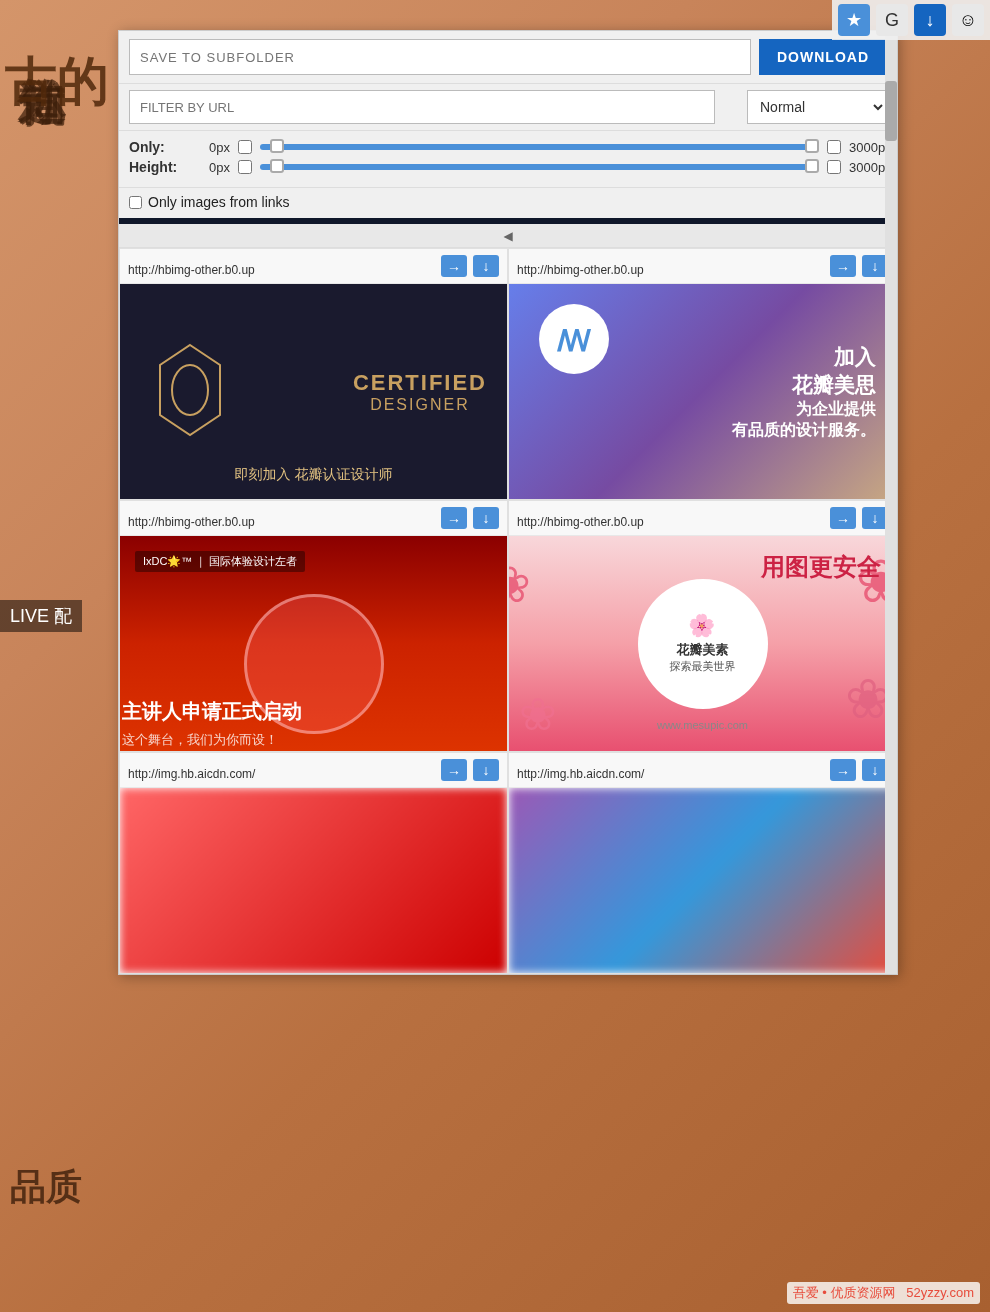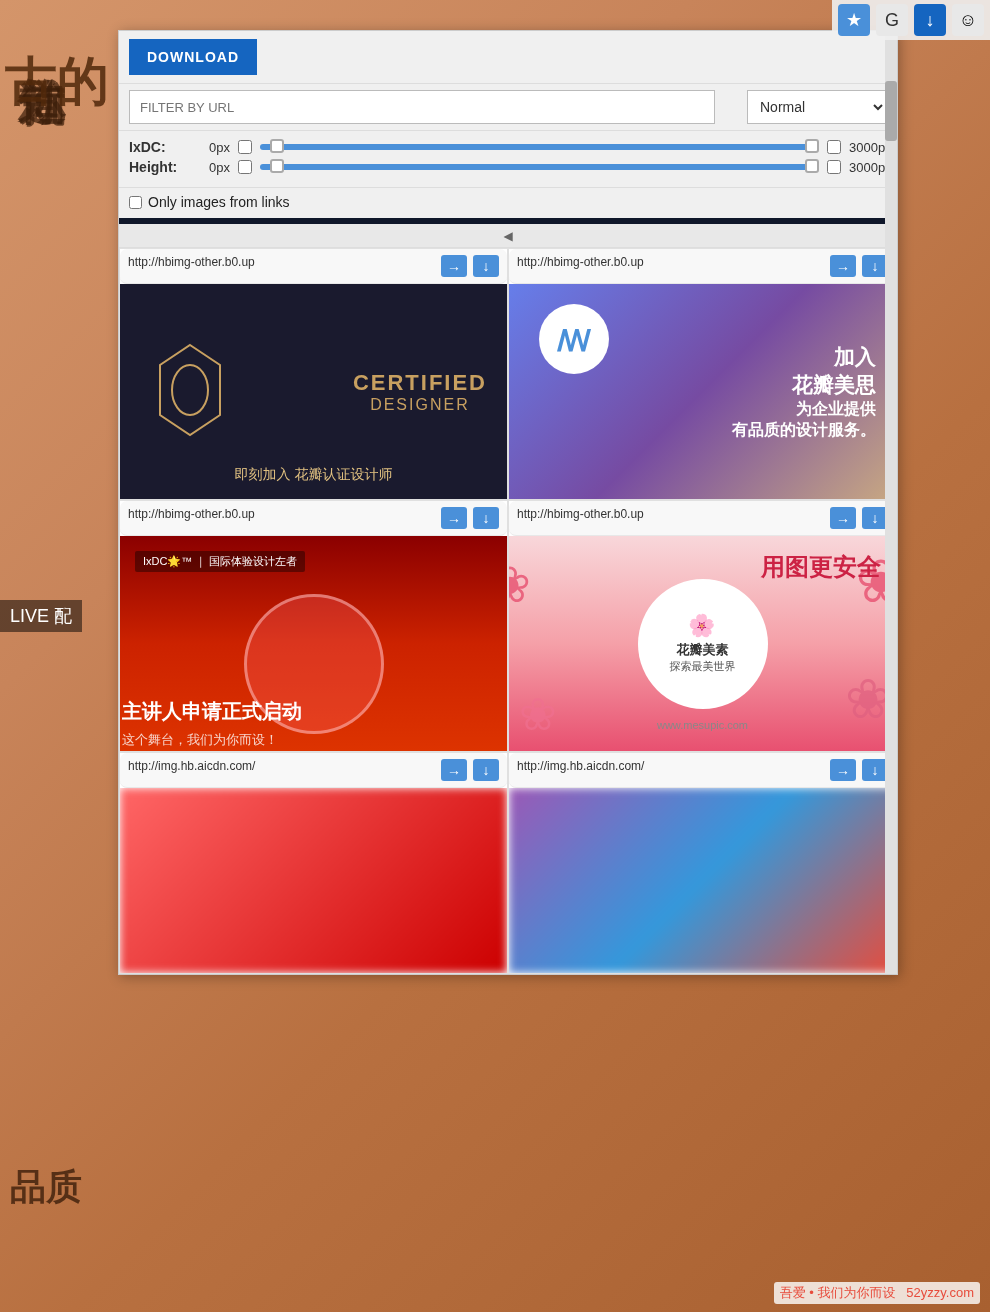--- a/index.html
+++ b/index.html
@@ -260,26 +260,25 @@
       background: #f5f5f5;
     }
 
     .image-cell {
       background: #fff;
       border: 1px solid #e0e0e0;
     }
 
     .image-url-bar {
       display: flex;
-      align-items: flex-start;
+      align-items: flex-end;
       padding: 6px 8px;
       background: #f8f8f8;
       border-bottom: 1px solid #e8e8e8;
       gap: 6px;
-      border-radius: 7px;
     }
 
     .image-url-text {
       flex: 1;
       font-size: 12px;
       color: #333;
       overflow: hidden;
       white-space: nowrap;
       text-overflow: ellipsis;
     }
@@ -540,35 +539,36 @@
 <div class="top-icons-bar">
   <div class="top-icon-btn blue-star">★</div>
   <div class="top-icon-btn google">G</div>
   <div class="top-icon-btn blue-down">↓</div>
   <div class="top-icon-btn grey-face">☺</div>
 </div>
 
 <div class="panel">
 
   <div class="panel-header">
+    <input class="save-input" type="text" placeholder="SAVE TO SUBFOLDER" style="">
     <button class="download-btn">DOWNLOAD</button>
   </div>
 
   <div class="filter-row">
     <input class="filter-input" type="text" placeholder="FILTER BY URL" style="">
     <select class="normal-select">
       <option>Normal</option>
       <option>Large</option>
       <option>Small</option>
     </select>
   </div>
 
   <div class="sliders-area">
     <div class="slider-row">
-      <span class="slider-label">IxDC:</span>
+      <span class="slider-label">Only:</span>
       <span class="slider-value">0px</span>
       <input type="checkbox" class="slider-checkbox" style="">
       <div class="slider-track">
         <div class="slider-thumb-left"></div>
         <div class="slider-thumb-right"></div>
       </div>
       <input type="checkbox" class="slider-checkbox" style="">
       <span class="slider-value">3000px</span>
     </div>
     <div class="slider-row">
@@ -709,16 +709,16 @@
 
   <div class="panel-scrollbar">
     <div class="scrollbar-thumb"></div>
   </div>
 
 </div>
 
 <div class="footer-watermark">
   <span class="watermark-heart">吾爱</span>
   <span>•</span>
-  <span>我们为你而设</span>
+  <span>优质资源网</span>
   &nbsp;
   <span>52yzzy.com</span>
 </div>
 
 </body></html>

